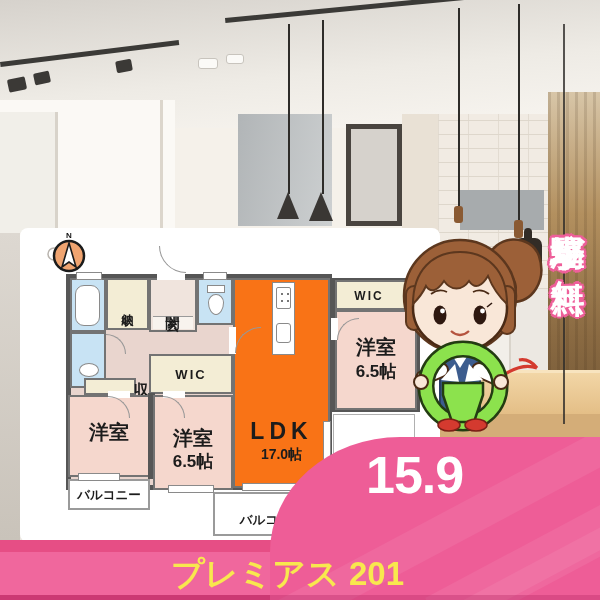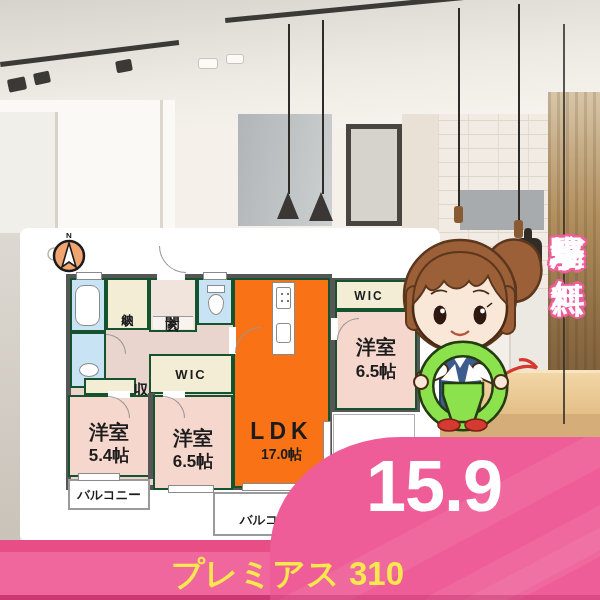--- a/index.html
+++ b/index.html
@@ -42,34 +42,34 @@
 
   
   .vbanner{left:541px;top:206px;width:54px;height:240px;z-index:22;
     writing-mode:vertical-rl;text-orientation:upright;
     font-size:34px;font-weight:800;color:#fff;letter-spacing:2px;line-height:54px;
     text-shadow:2.5px 0 0 #ee5f9a,-2.5px 0 0 #ee5f9a,0 2.5px 0 #ee5f9a,0 -2.5px 0 #ee5f9a,
       1.8px 1.8px 0 #ee5f9a,-1.8px 1.8px 0 #ee5f9a,1.8px -1.8px 0 #ee5f9a,-1.8px -1.8px 0 #ee5f9a;}
 
   
   .panel{left:20px;top:228px;width:420px;height:314px;background:#fff;border-radius:8px;z-index:10;}
-  .room{border:2px solid #14532d;}
+  .room{border:2px solid #737373;}
   .rlabel{position:absolute;left:0;right:0;text-align:center;color:#1c1c1c;font-weight:700;}
   .vtext{writing-mode:vertical-rl;text-orientation:upright;position:absolute;
          left:50%;top:50%;transform:translate(-50%,-50%);font-weight:700;color:#1c1c1c;line-height:1;}
   .winh{background:#fff linear-gradient(to bottom,transparent 44%,#8a8a8a 44%,#8a8a8a 56%,transparent 56%);border:1px solid #8a8a8a;}
   .winv{background:#fff linear-gradient(to right,transparent 44%,#8a8a8a 44%,#8a8a8a 56%,transparent 56%);border:1px solid #8a8a8a;}
   .wall{background:#565656;}
   .arc{border:1.4px solid #979797;background:transparent;}
 
   
   .pricebox{left:270px;top:437px;width:330px;height:163px;background:#ee5d97;
             border-top-left-radius:130px 115px;z-index:40;overflow:hidden;}
   .streak{position:absolute;background:rgba(255,255,255,.07);transform:rotate(-28deg);}
-  .amount{position:absolute;left:96px;top:8px;font-size:72px;font-weight:800;color:#fff;letter-spacing:-1px;}
+  .amount{position:absolute;left:96px;top:8px;font-size:52px;font-weight:800;color:#fff;letter-spacing:-1px;}
   .unit{position:absolute;left:253px;top:47px;font-size:34px;font-weight:800;color:#fff;}
   .fee{position:absolute;left:101px;top:81px;font-size:30px;font-weight:800;color:#fff;}
   .strip{left:0;top:540px;width:600px;height:60px;z-index:30;
          background:linear-gradient(180deg,#e64e85 0,#e64e85 12px,#f0679d 12px,#f0679d 55px,#d8437c 55px);}
   .bottomline{left:0;top:595px;width:600px;height:5px;background:rgba(180,40,100,.35);z-index:45;}
   .footer{left:90px;top:552px;width:395px;text-align:center;z-index:50;
           font-size:33px;font-weight:800;color:#f8e84e;}
 
   .char{z-index:25;}
 </style>
@@ -171,21 +171,20 @@
       <div class="rlabel" style="top:22px;font-size:20px;">洋室</div>
       <div class="rlabel" style="top:48px;font-size:17px;">6.5帖</div>
     </div>
     <div class="abs" style="left:313px;top:186px;width:82px;height:40px;background:#fff;border:1.5px solid #b0b0b0;"></div>
 
     <div class="abs room" style="left:64px;top:150px;width:52px;height:17px;background:#f3edd5;">
       <div class="rlabel" style="top:1px;font-size:15px;padding-left:48px;">収納</div>
     </div>
     <div class="abs room" style="left:48px;top:167px;width:82px;height:82px;background:#f5d7cd;">
       <div class="rlabel" style="top:22px;font-size:20px;">洋室</div>
-      <div class="rlabel" style="top:47px;font-size:17px;">5.4帖</div>
     </div>
     <div class="abs wall" style="left:128px;top:165px;width:7px;height:86px;"></div>
     <div class="abs room" style="left:133px;top:167px;width:80px;height:95px;background:#f5d7cd;">
       <div class="rlabel" style="top:28px;font-size:20px;">洋室</div>
       <div class="rlabel" style="top:53px;font-size:17px;">6.5帖</div>
     </div>
 
     <div class="abs" style="left:48px;top:251px;width:82px;height:31px;background:#fff;border:2px solid #9a9a9a;">
       <div class="rlabel" style="top:6px;font-size:12.5px;">バルコニー</div>
     </div>
@@ -251,15 +250,15 @@
   <div class="abs strip"></div>
 
   <div class="abs pricebox">
     <div class="streak" style="left:-60px;top:90px;width:420px;height:34px;"></div>
     <div class="streak" style="left:30px;top:140px;width:420px;height:26px;"></div>
     <div class="streak" style="left:140px;top:60px;width:420px;height:40px;"></div>
     <div class="amount">15.9</div>
   </div>
 
   <div class="abs bottomline"></div>
-  <div class="abs footer">プレミアス 310</div>
+  <div class="abs footer">プレミアス 201</div>
 
 </div>
 
 </body></html>

